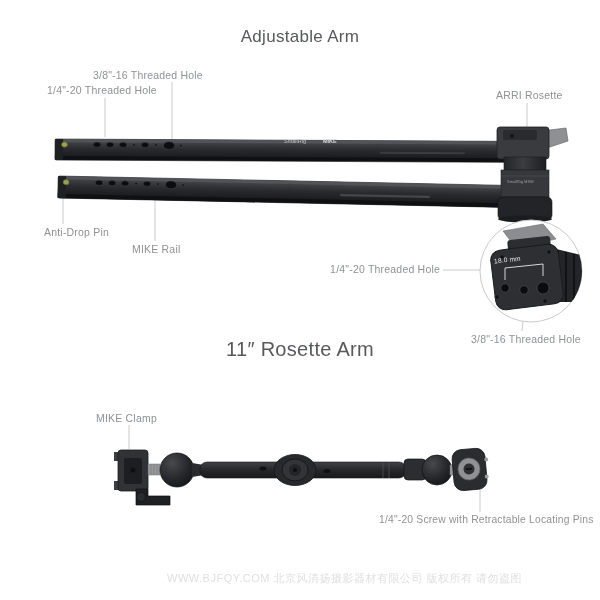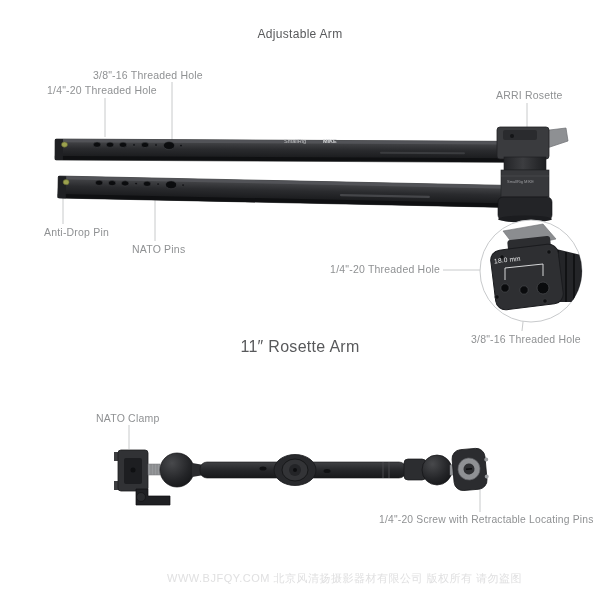--- a/index.html
+++ b/index.html
@@ -1,21 +1,21 @@
 <!DOCTYPE html>
 <html><head>
 <meta charset="utf-8">
 <style>
   html,body{margin:0;padding:0;background:#ffffff;}
   .canvas{position:relative;width:600px;height:600px;background:#ffffff;overflow:hidden;
           font-family:"Liberation Sans", sans-serif;}
   .art{position:absolute;left:0;top:0;}
-  .title{position:absolute;color:#58595b;font-size:12px;font-weight:500;letter-spacing:.3px;white-space:nowrap;}
+  .title{position:absolute;color:#58595b;font-size:17px;font-weight:500;letter-spacing:.3px;white-space:nowrap;}
   .t-adjustable{left:0;top:27px;width:600px;text-align:center;}
-  .t-rosette{left:0;top:338px;width:600px;text-align:center;font-size:16px;}
+  .t-rosette{left:0;top:338px;width:600px;text-align:center;font-size:20px;}
   .lbl{position:absolute;color:#8f9193;font-size:10.5px;letter-spacing:.2px;white-space:nowrap;}
   .lbl-38-top{left:93px;top:69px;}
   .lbl-14-top{left:47px;top:84px;}
   .lbl-arri{left:496px;top:89px;text-align:right;}
   .lbl-antidrop{left:44px;top:226px;}
   .lbl-natorail{left:132px;top:243px;}
   .lbl-14-detail{left:330px;top:263px;width:110px;text-align:right;}
   .lbl-38-detail{left:471px;top:333px;}
   .lbl-natoclamp{left:96px;top:412px;}
   .lbl-screw{left:379px;top:514px;font-size:10.3px;}
@@ -200,28 +200,28 @@
       </g>
     </g>
   </svg>
 
   <div class="title t-adjustable">Adjustable Arm</div>
 
   <span class="lbl lbl-38-top">3/8"-16 Threaded Hole</span>
   <span class="lbl lbl-14-top">1/4"-20 Threaded Hole</span>
   <span class="lbl lbl-arri">ARRI Rosette</span>
   <span class="lbl lbl-antidrop">Anti-Drop Pin</span>
-  <span class="lbl lbl-natorail">NATO Pins</span>
+  <span class="lbl lbl-natorail">MIKE Rail</span>
   <span class="lbl lbl-14-detail">1/4"-20 Threaded Hole</span>
   <span class="lbl lbl-38-detail">3/8"-16 Threaded Hole</span>
 
   <span class="measure">18.0 mm</span>
   <span class="brand brand-name">SmallRig</span>
   <span class="brand brand-model">MIKE</span>
   <span class="rosette-marking">SmallRig MIKE</span>
 
   <div class="title t-rosette">11″ Rosette Arm</div>
 
-  <span class="lbl lbl-natoclamp">NATO Clamp</span>
+  <span class="lbl lbl-natoclamp">MIKE Clamp</span>
   <span class="lbl lbl-screw">1/4"-20 Screw with Retractable Locating Pins</span>
 
   <div class="watermark">WWW.BJFQY.COM 北京风清扬摄影器材有限公司 版权所有 请勿盗图</div>
 </div>
 
 </body></html>

